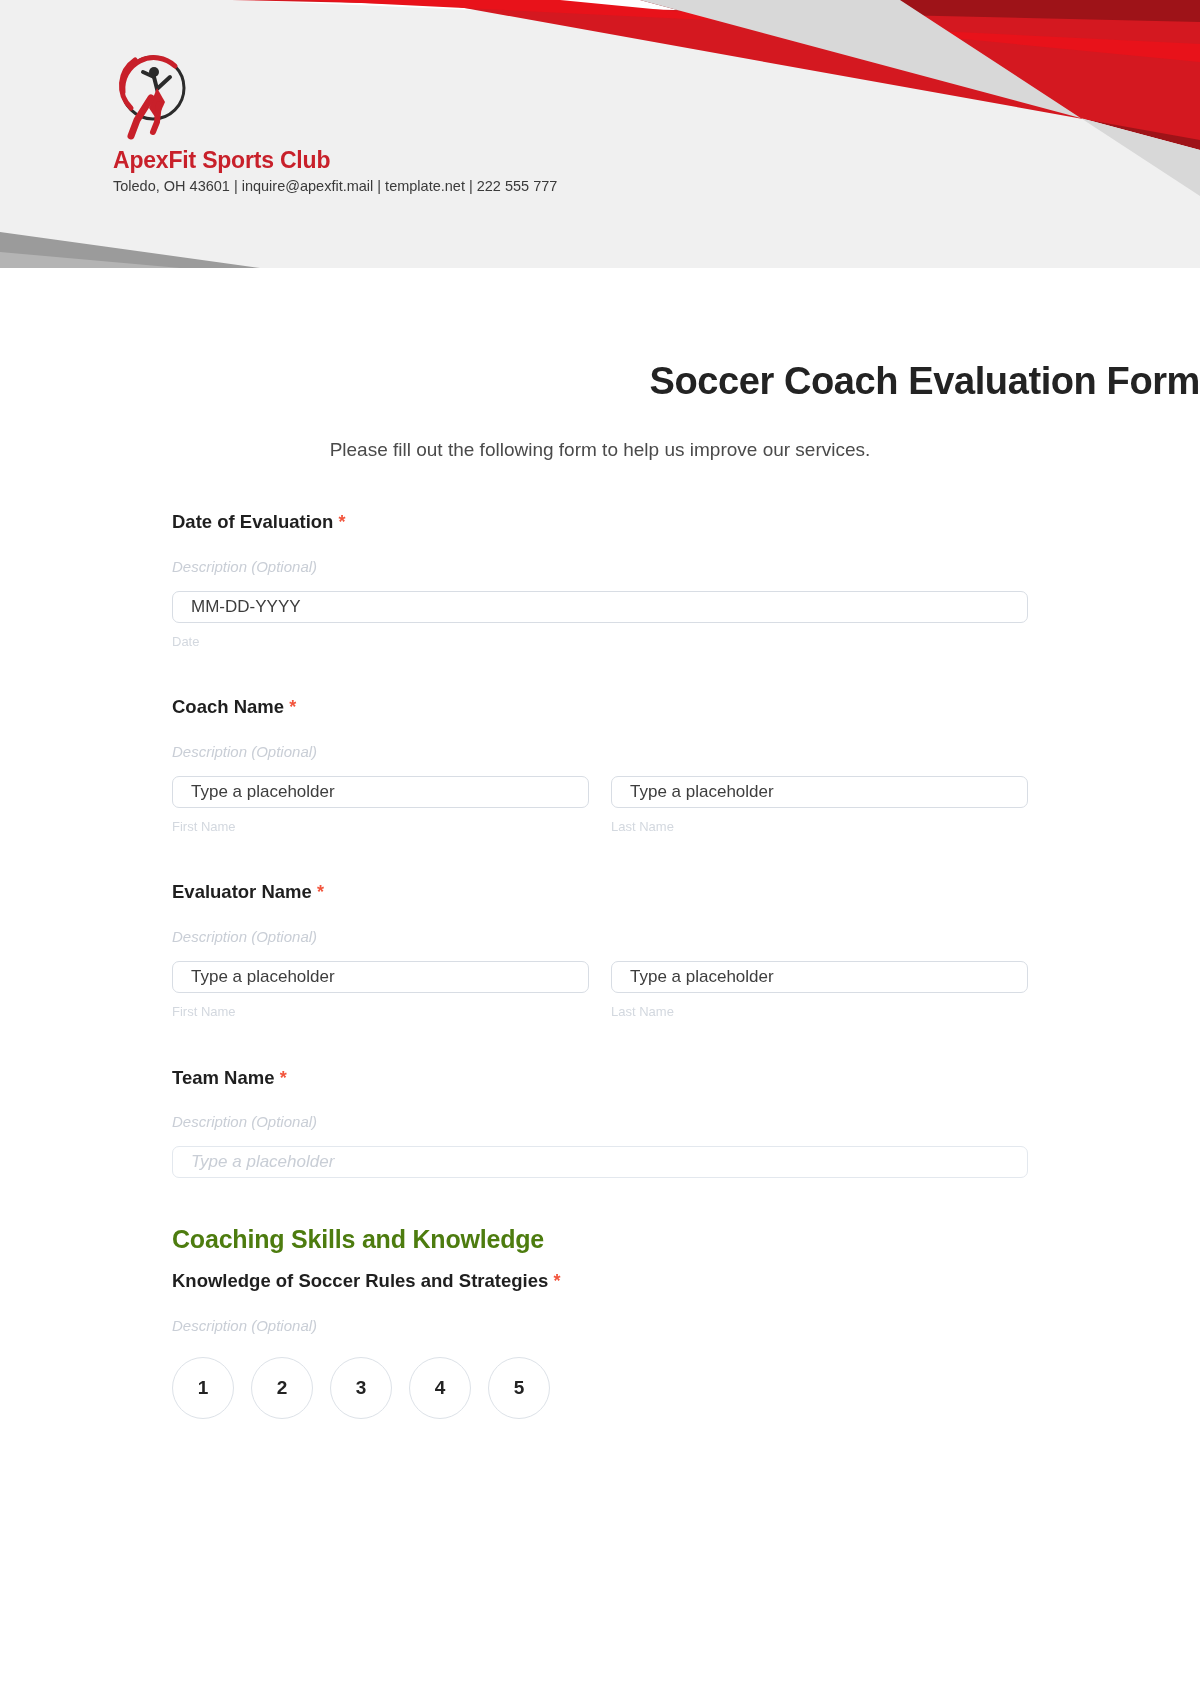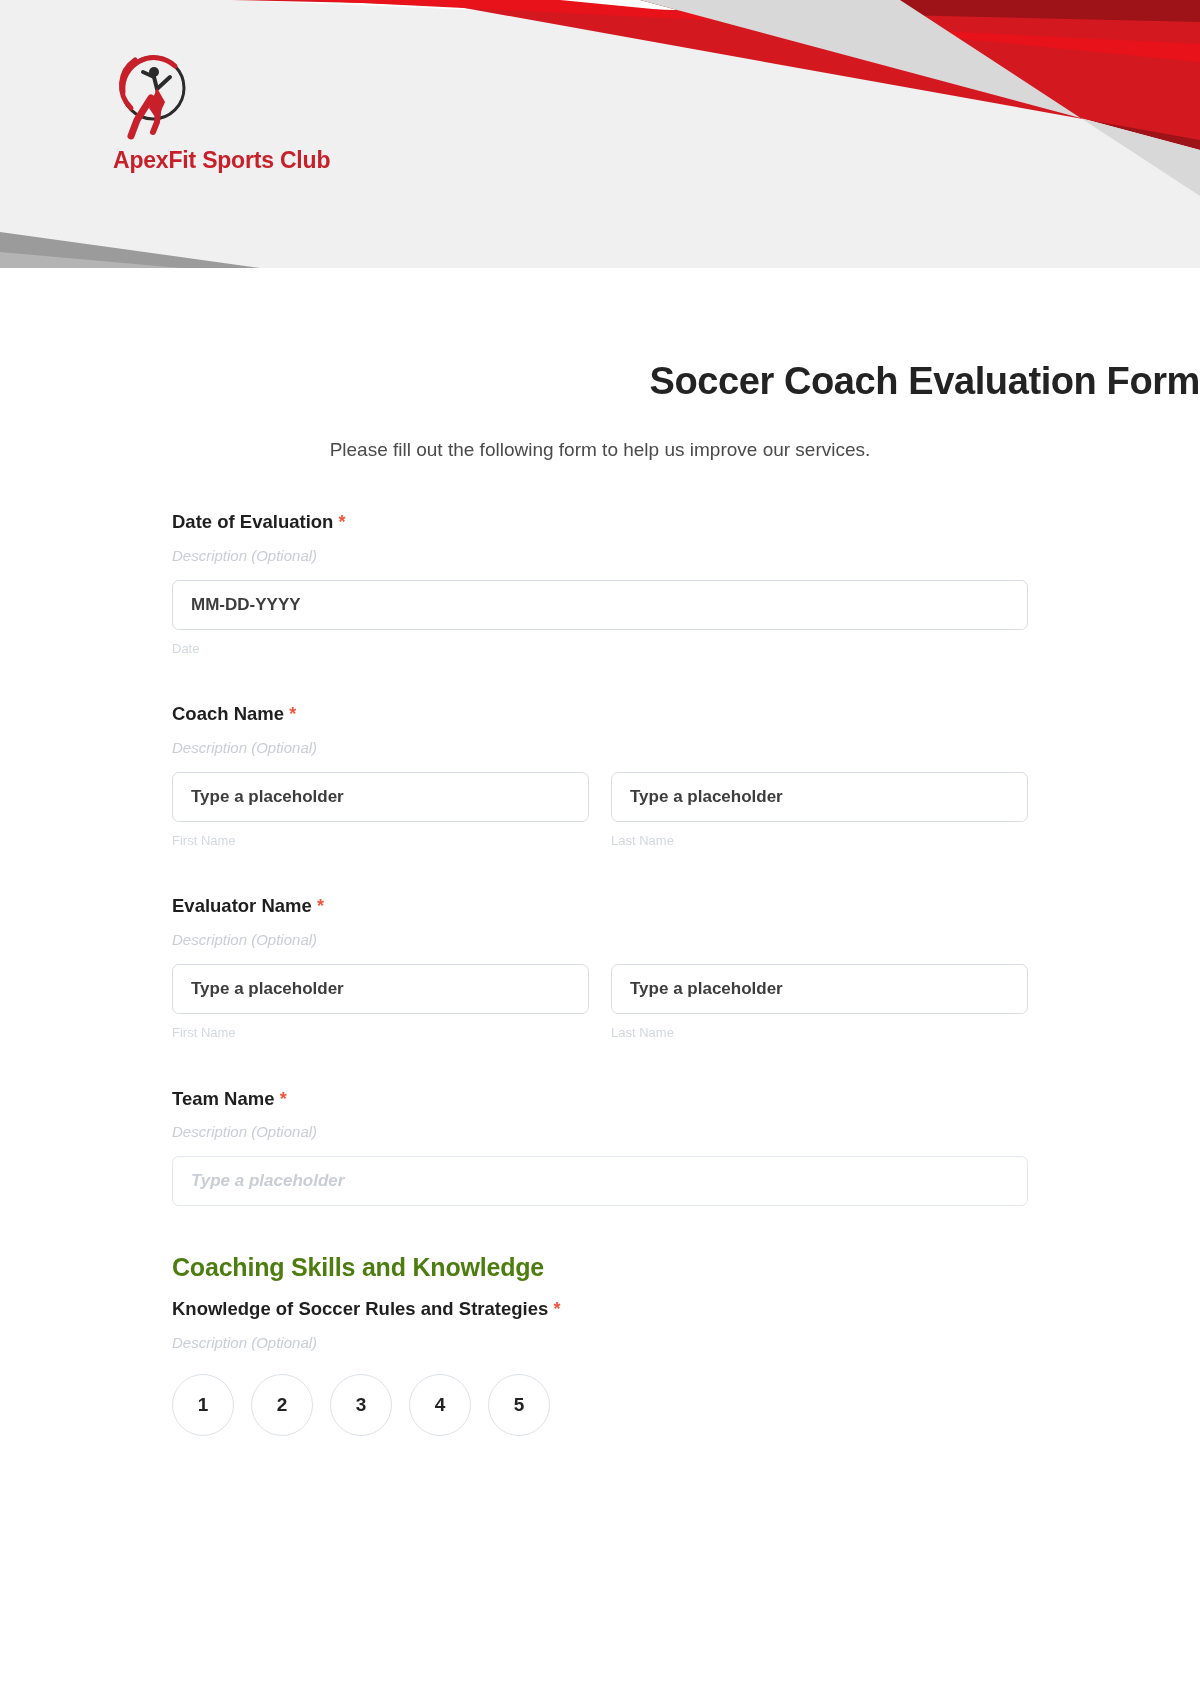--- a/index.html
+++ b/index.html
@@ -70,40 +70,39 @@
     font-size: 18.5px;
     font-weight: bold;
     color: #1f1f1f;
     line-height: 1.2;
   }
   .req { color: #f2553d; font-weight: bold; font-size: 18px; }
   .field-desc {
     font-size: 15px;
     font-style: italic;
     color: #c9ced6;
-    margin-top: 13px;
+    margin-top: 24px;
     line-height: 1.2;
   }
 
   .input-row { display: flex; gap: 22px; margin-top: 15px; }
   .input-col { flex: 1; }
 
   .text-input {
     width: 100%;
-    height: 50px;
+    height: 32px;
     border: 1px solid #d8dde4;
     border-radius: 7px;
     background: #fff;
     padding: 0 18px;
     font-size: 17px;
     color: #3d3d3d;
     font-family: "Liberation Sans", sans-serif;
     display: flex;
     align-items: center;
-    font-weight: bold;
   }
   .text-input.faint {
     border-color: #e3e8ee;
     color: #c9ced6;
     font-style: italic;
   }
   .sub-label {
     font-size: 13px;
     color: #d3d8df;
     margin-top: 11px;
@@ -158,20 +157,21 @@
         <path d="M18 62 A31 31 0 0 1 22 14" fill="none" stroke="#c8202a" stroke-width="5" stroke-linecap="round"></path>
         <circle cx="41" cy="26" r="5" fill="#2b2b2b"></circle>
         <path d="M41 31 L44 43 L57 31" fill="none" stroke="#2b2b2b" stroke-width="4" stroke-linecap="round"></path>
         <path d="M41 31 L30 26" fill="none" stroke="#2b2b2b" stroke-width="4" stroke-linecap="round"></path>
         <path d="M44 42 L52 56 L44 74 L36 62 Z" fill="#c8202a"></path>
         <path d="M38 52 L24 74 L18 90" fill="none" stroke="#c8202a" stroke-width="7" stroke-linecap="round"></path>
         <path d="M46 58 L44 76 L40 86" fill="none" stroke="#c8202a" stroke-width="6" stroke-linecap="round"></path>
       </svg>
     </div>
     <div class="brand-name">ApexFit Sports Club</div>
+    <div class="brand-contact">Toledo, OH 43601 | inquire@apexfit.mail | template.net | 222 555 777</div>
   </div>
 </div>
 
 <div class="page">
   <div class="form-title">Soccer Coach Evaluation Form</div>
   <div class="form-sub">Please fill out the following form to help us improve our services.</div>
 
   <div class="fields">
 
     <div class="field">

